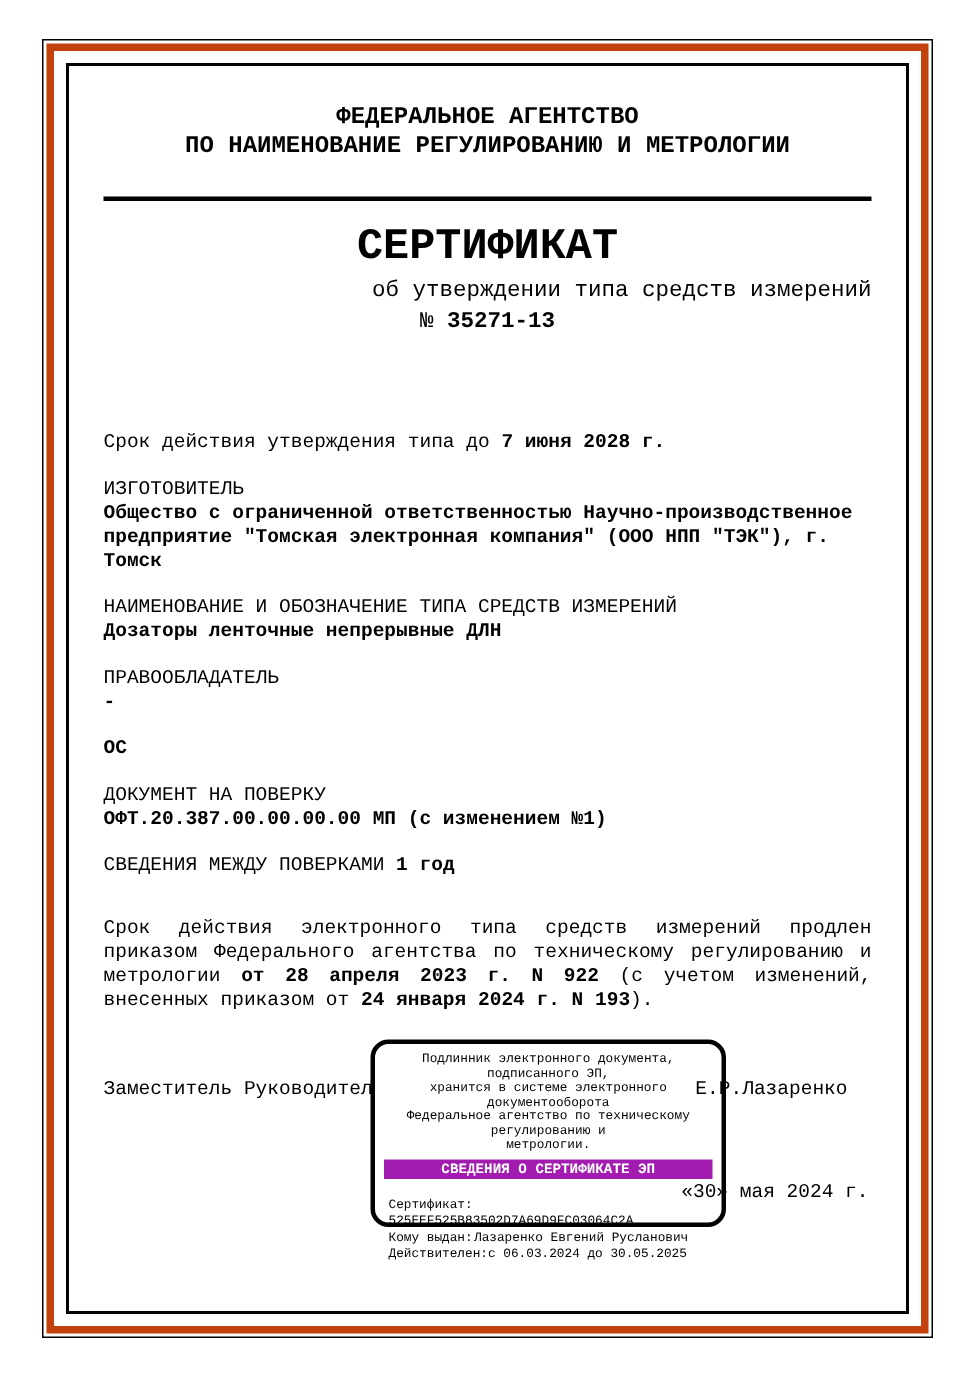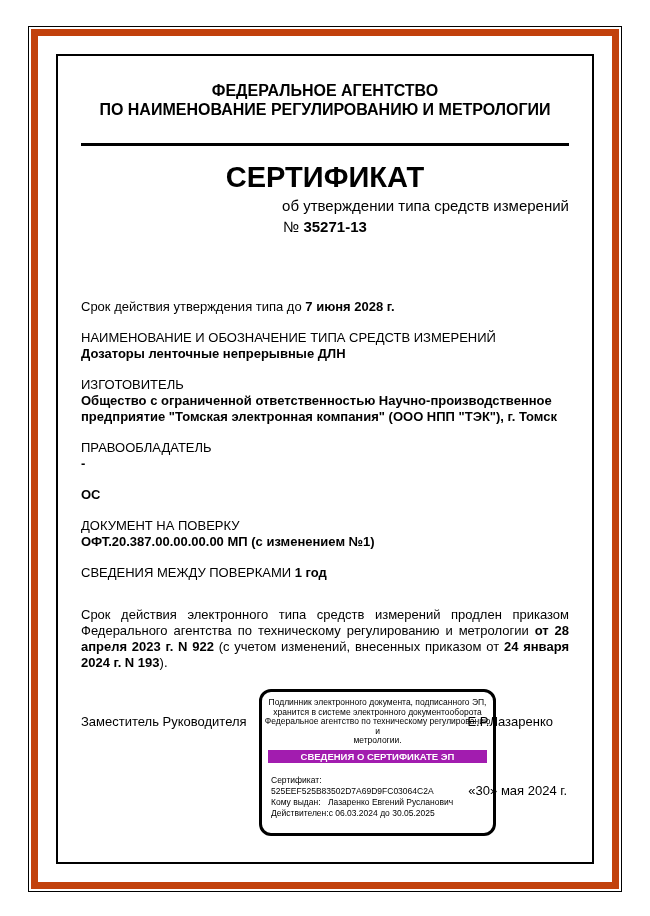--- a/index.html
+++ b/index.html
@@ -20,24 +20,25 @@
     position: absolute;
     left: 28px;
     top: 26px;
     width: 594px;
     height: 866px;
     border: 1px solid #000;
     box-sizing: border-box;
     padding: 2px;
   }
   .frame-mid {
-    border: 7px solid #c2410c;
+    border: 5px solid #c2410c;
     box-sizing: border-box;
     height: 100%;
-    padding: 18px;
+    padding: 8px;
+    font-family: Liberation Mono, monospace;
   }
   .frame-inner {
     border: 2px solid #000;
     box-sizing: border-box;
     height: 100%;
     position: relative;
   }
   .content {
     position: absolute;
     inset: 0;
@@ -105,21 +106,21 @@
   .sig-date {
     position: absolute;
     right: 2px;
     top: 95px;
   }
   .stamp {
     position: absolute;
     left: 178px;
     top: 1px;
     width: 237px;
-    height: 147px;
+    height: 125px;
     border: 3px solid #000;
     border-radius: 12px;
     box-sizing: border-box;
     background: #fff;
   }
   .stamp-head {
     margin-top: 6px;
     font-size: 8.5px;
     line-height: 9.5px;
     text-align: center;
@@ -157,27 +158,27 @@
 
           <hr class="rule">
 
           <div class="cert-title">СЕРТИФИКАТ</div>
           <div class="cert-sub">об утверждении типа средств измерений</div>
           <div class="cert-num"><span>№ </span><b>35271-13</b></div>
 
           <div class="validity"><span>Срок действия утверждения типа до </span><b>7 июня 2028 г.</b></div>
 
           <div class="field">
+            <span class="label">ИЗГОТОВИТЕЛЬ</span>
+            <span class="value">Общество с ограниченной ответственностью Научно-производственное предприятие "Томская электронная компания" (ООО НПП "ТЭК"), г. Томск</span>
+          </div>
+
+          <div class="field">
             <span class="label">НАИМЕНОВАНИЕ И ОБОЗНАЧЕНИЕ ТИПА СРЕДСТВ ИЗМЕРЕНИЙ</span>
             <span class="value">Дозаторы ленточные непрерывные ДЛН</span>
-          </div>
-
-          <div class="field">
-            <span class="label">ИЗГОТОВИТЕЛЬ</span>
-            <span class="value">Общество с ограниченной ответственностью Научно-производственное предприятие "Томская электронная компания" (ООО НПП "ТЭК"), г. Томск</span>
           </div>
 
           <div class="field">
             <span class="label">ПРАВООБЛАДАТЕЛЬ</span>
             <span class="value">-</span>
           </div>
 
           <div class="field">
             <span class="value">ОС</span>
           </div>

